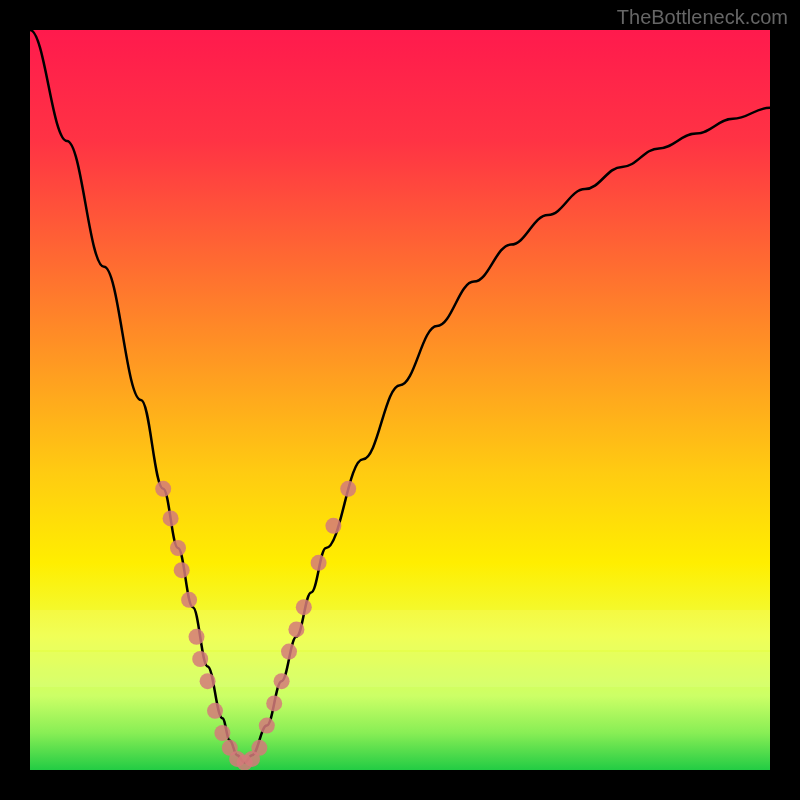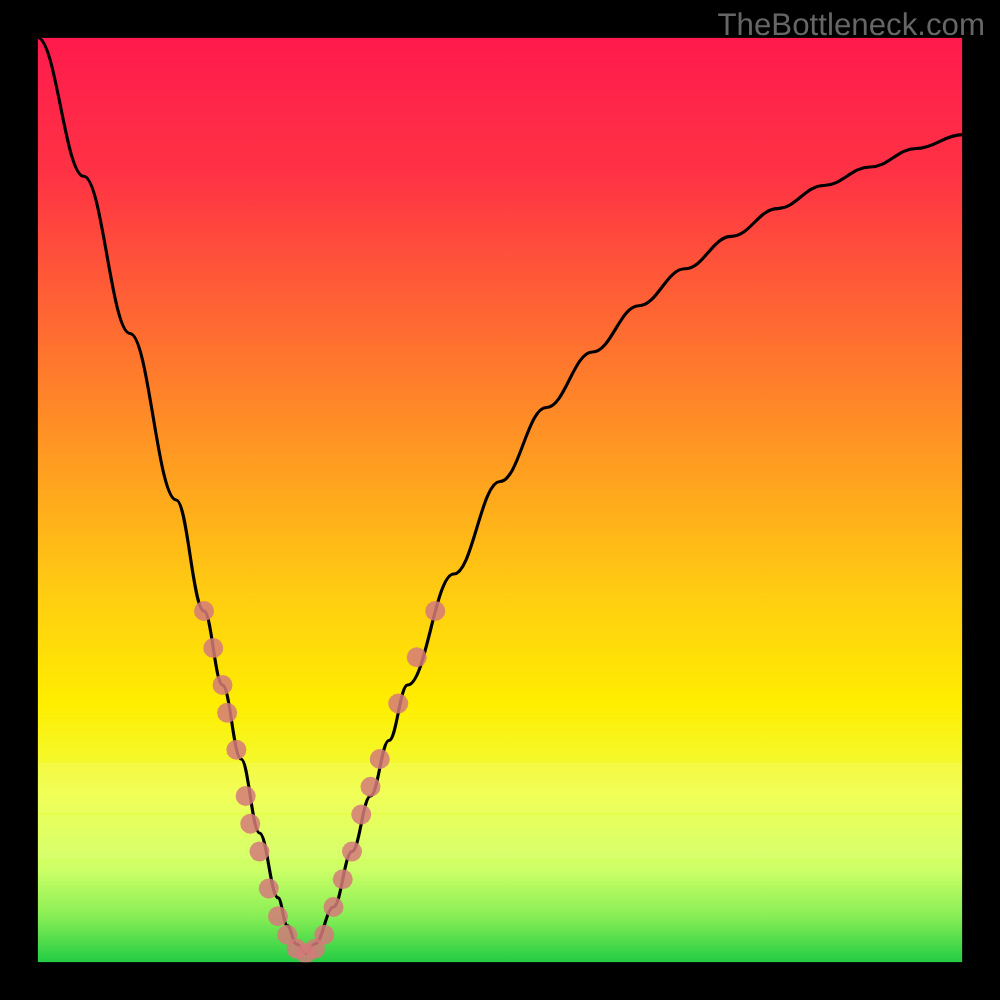--- a/index.html
+++ b/index.html
@@ -12,21 +12,21 @@
       height: 800px;
       background: #000;
       position: relative;
       font-family: Arial, sans-serif;
     }
     .watermark {
       position: absolute;
       top: 6px;
       right: 12px;
       color: #666;
-      font-size: 25px;
+      font-size: 20px;
       font-weight: normal;
       z-index: 10;
     }
     .chart-area {
       position: absolute;
       top: 30px;
       left: 30px;
       width: 740px;
       height: 740px;
       overflow: hidden;

